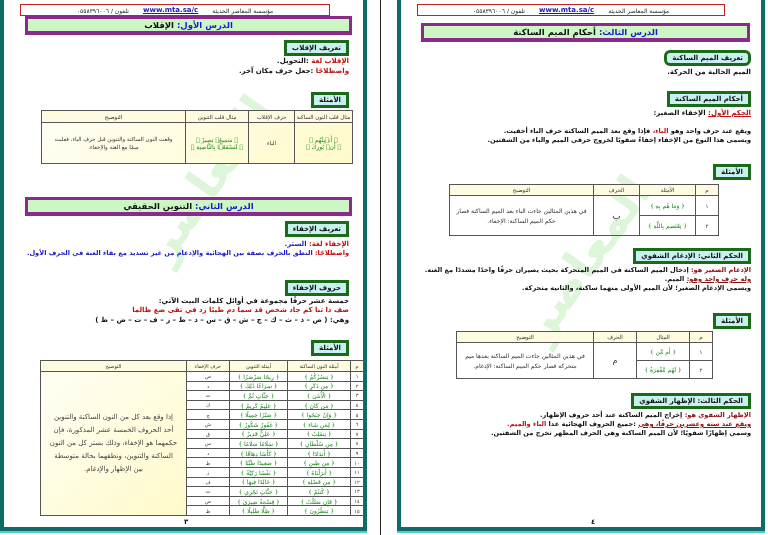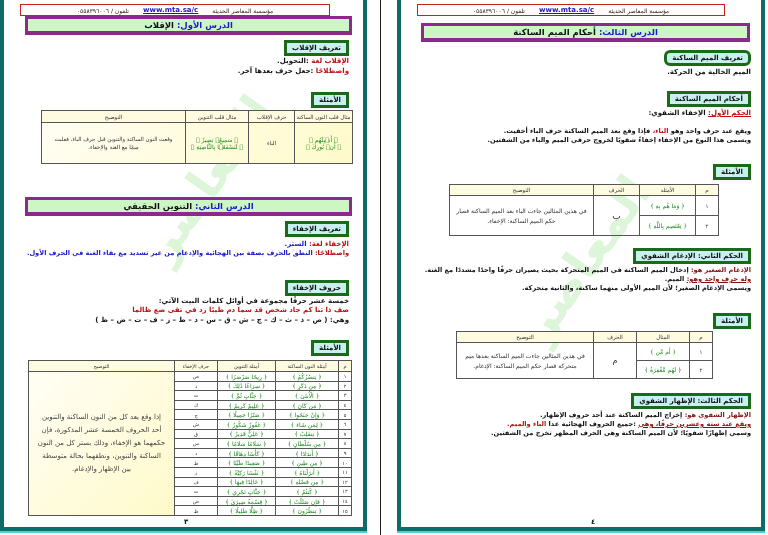--- a/index.html
+++ b/index.html
@@ -38,21 +38,21 @@
     <span class="url">www.mta.sa/c</span>
     <span>تلفون / ٠٥٥٨٣٩٦٠٠٦</span>
   </div>
 
   <div class="lesson" style="left:21px;top:16px;width:327px;">
     <span class="l1">الدرس الأول:</span>&nbsp;<span>الإقلاب</span>
   </div>
 
   <div class="box" style="right:14px;top:40px;">تعريف الإقلاب</div>
   <div class="txt" style="right:14px;top:57px;"><span class="red">الإقلاب لغة</span> <span>:التحويل.</span></div>
-  <div class="txt" style="right:14px;top:67px;"><span class="red">واصطلاحًا</span> <span>:جعل حرف بعدها آخر.</span></div>
+  <div class="txt" style="right:14px;top:67px;"><span class="red">واصطلاحًا</span> <span>:جعل حرف مكان آخر.</span></div>
 
   <div class="box" style="right:14px;top:92px;">الأمثلة</div>
 
   <table class="tbl-grad" style="left:37px;top:110px;width:312px;height:54px;">
     <tbody>
         <tr>
       <th style="width:57px;line-height:8px;">مثال قلب النون الساكنة</th>
       <th style="width:45px;">حرف الإقلاب</th>
       <th style="width:62px;">مثال قلب التنوين</th>
       <th>التوضيح</th>
@@ -80,21 +80,21 @@
   <div class="txt" style="right:14px;top:240px;"><span class="red">الإخفاء لغة:</span> <span class="blue">الستر.</span></div>
   <div class="txt" style="right:14px;top:249px;font-size:6.6px;"><span class="red">واصطلاحًا:</span> <span class="blue">النطق بالحرف بصفة بين الهجائية والإدغام من غير تشديد مع بقاء الغنة في الحرف الأول.</span></div>
 
   <div class="box" style="right:14px;top:280px;">حروف الإخفاء</div>
   <div class="txt" style="right:14px;top:297px;">خمسة عشر حرفًا مجموعة في أوائل كلمات البيت الآتي:</div>
   <div class="txt red" style="right:14px;top:306px;">صف ذا ثنا كم جاد شخص قد سما دم طيبًا زد في تقى ضع ظالما</div>
   <div class="txt" style="right:14px;top:316px;">وهي: ( ص – ذ – ث – ك – ج – ش – ق – س – د – ط – ز – ف – ت – ض – ظ )</div>
 
   <div class="box" style="right:14px;top:340px;">الأمثلة</div>
 
-  <table style="left:24px;top:360px;width:324px;font-size:5px;">
+  <table style="left:36px;top:360px;width:324px;font-size:5px;">
     <tbody>
         <tr>
       <th style="width:12px;">م</th>
       <th style="width:62px;">أمثلة النون الساكنة</th>
       <th style="width:57px;">أمثلة التنوين</th>
       <th style="width:42px;">حرف الإخفاء</th>
       <th>التوضيح</th>
     </tr>
     <tr style="height:9.6px;">
           <td>١</td>
@@ -205,21 +205,21 @@
   </div>
 
   <div class="lesson" style="left:20px;top:23px;width:329px;">
     <span class="l1">الدرس الثالث:</span>&nbsp;<span>أحكام الميم الساكنة</span>
   </div>
 
   <div class="box" style="right:10px;top:50px;border-radius:6px;">تعريف الميم الساكنة</div>
   <div class="txt" style="right:10px;top:68px;">الميم الخالية من الحركة.</div>
 
   <div class="box" style="right:10px;top:91px;">أحكام الميم الساكنة</div>
-  <div class="txt" style="right:10px;top:109px;"><span class="red u">الحكم الأول:</span> <span>الإخفاء الشفوي:</span></div>
+  <div class="txt" style="right:10px;top:109px;"><span class="red u">الحكم الأول:</span> <span>الإخفاء الصغير:</span></div>
   <div class="txt" style="right:10px;top:127px;font-size:6.6px;"><span>ويقع عند حرف واحد وهو</span> <span class="red">الباء،</span> <span>فإذا وقع بعد الميم الساكنة حرف الباء أخفيت.</span></div>
   <div class="txt" style="right:10px;top:136px;font-size:6.6px;">ويسمى هذا النوع من الإخفاء إخفاءً شفويًا لخروج حرفي الميم والباء من الشفتين.</div>
 
   <div class="box" style="right:10px;top:164px;">الأمثلة</div>
 
   <table style="left:48px;top:184px;width:270px;">
     <tbody>
         <tr>
       <th style="width:22px;">م</th>
       <th style="width:55px;">الأمثلة</th>

